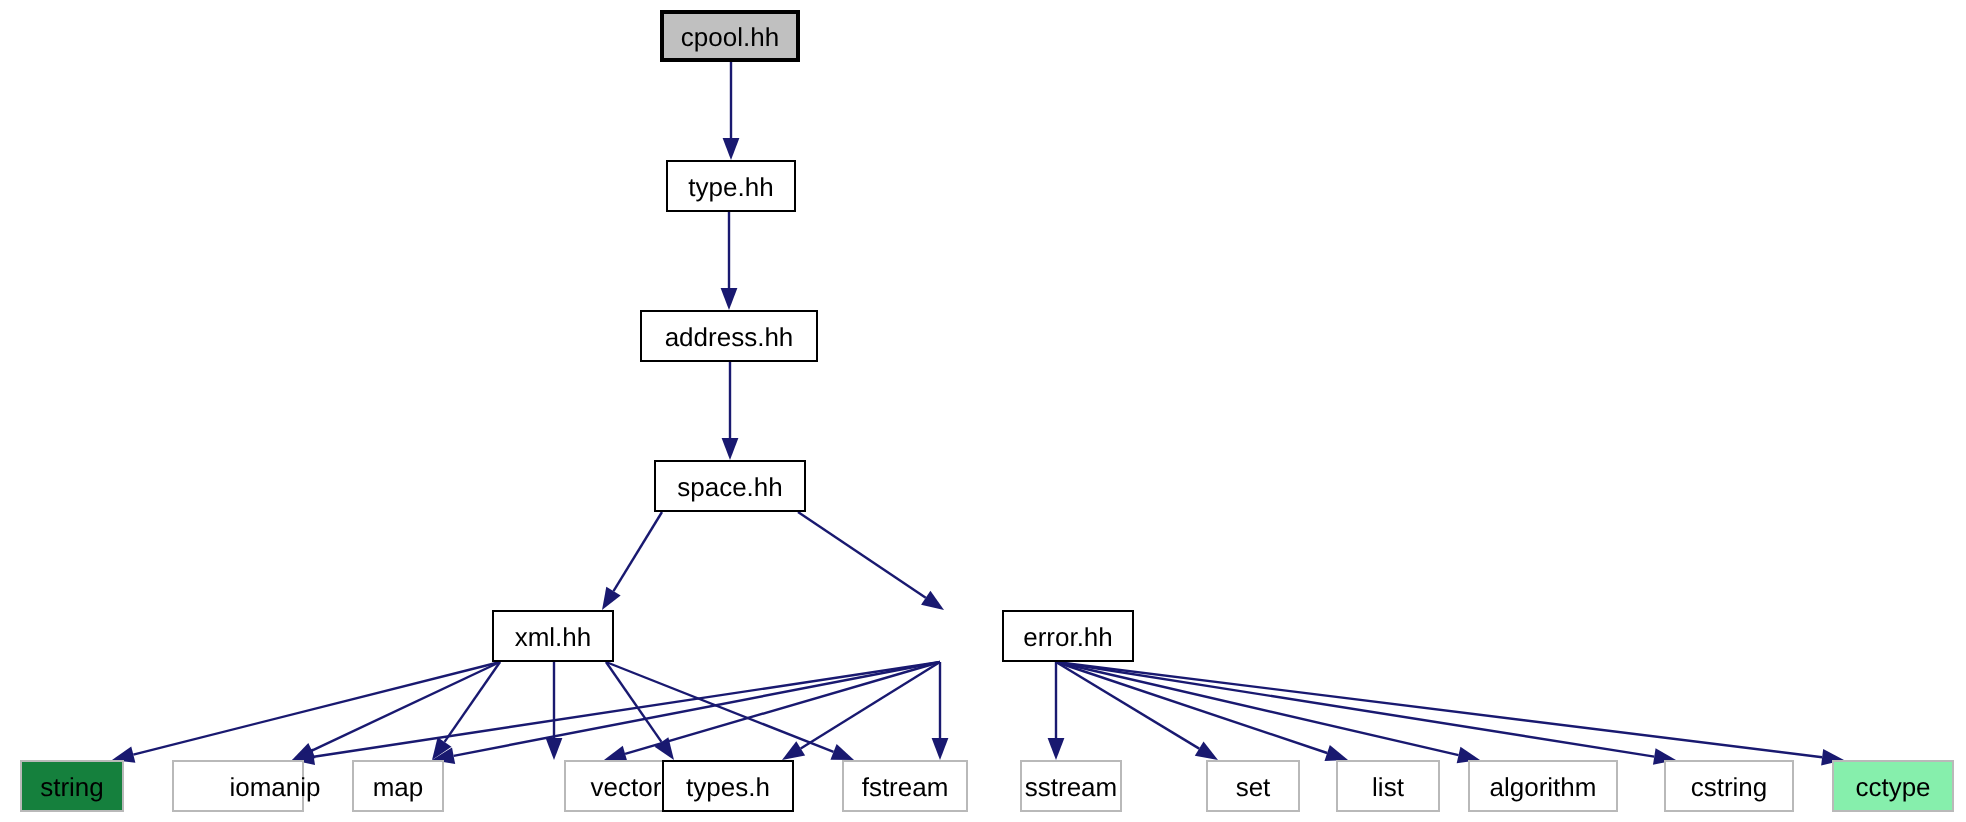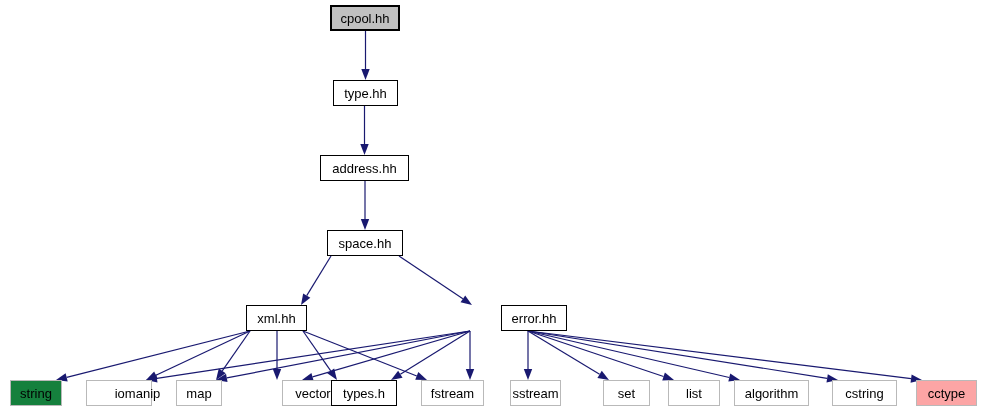--- a/index.html
+++ b/index.html
@@ -126,15 +126,15 @@
       <div class="node" style="left: 86px; top: 380px; width: 66px; height: 26px; background: rgb(255, 255, 255); border: 1px solid rgb(185, 185, 185); padding-left: 37px;">iomanip</div>
       <div class="node" style="left: 176px; top: 380px; width: 46px; height: 26px; background: rgb(255, 255, 255); border: 1px solid rgb(185, 185, 185);">map</div>
       <div class="node" style="left: 246px; top: 380px; width: 62px; height: 26px; background: rgb(255, 255, 255); border: 1px solid rgb(185, 185, 185); margin-left: 36px;">vector</div>
       <div class="node" style="left: 331px; top: 380px; width: 66px; height: 26px; background: rgb(255, 255, 255); border: 1px solid rgb(0, 0, 0);">types.h</div>
       <div class="node" style="left: 421px; top: 380px; width: 63px; height: 26px; background: rgb(255, 255, 255); border: 1px solid rgb(185, 185, 185);">fstream</div>
       <div class="node" style="left: 510px; top: 380px; width: 51px; height: 26px; background: rgb(255, 255, 255); border: 1px solid rgb(185, 185, 185);">sstream</div>
       <div class="node" style="left: 603px; top: 380px; width: 47px; height: 26px; background: rgb(255, 255, 255); border: 1px solid rgb(185, 185, 185);">set</div>
       <div class="node" style="left: 668px; top: 380px; width: 52px; height: 26px; background: rgb(255, 255, 255); border: 1px solid rgb(185, 185, 185);">list</div>
       <div class="node" style="left: 734px; top: 380px; width: 75px; height: 26px; background: rgb(255, 255, 255); border: 1px solid rgb(185, 185, 185);">algorithm</div>
       <div class="node" style="left: 832px; top: 380px; width: 65px; height: 26px; background: rgb(255, 255, 255); border: 1px solid rgb(185, 185, 185);">cstring</div>
-      <div class="node" style="left: 916px; top: 380px; width: 61px; height: 26px; background: #fca5a5; border: 1px solid rgb(185, 185, 185);">cctype</div>
+      <div class="node" style="left: 916px; top: 380px; width: 61px; height: 26px; background: #86efac; border: 1px solid rgb(185, 185, 185);">cctype</div>
     </div>
 </div>
 
 </body></html>

